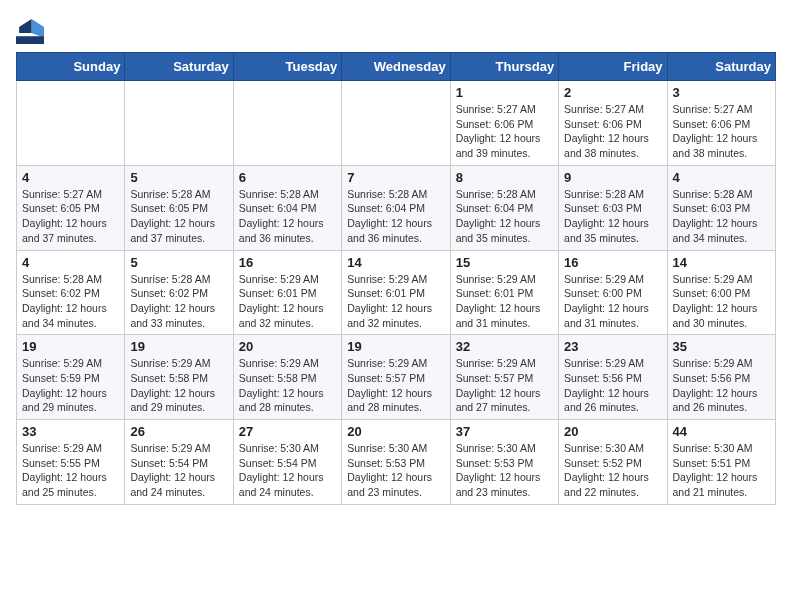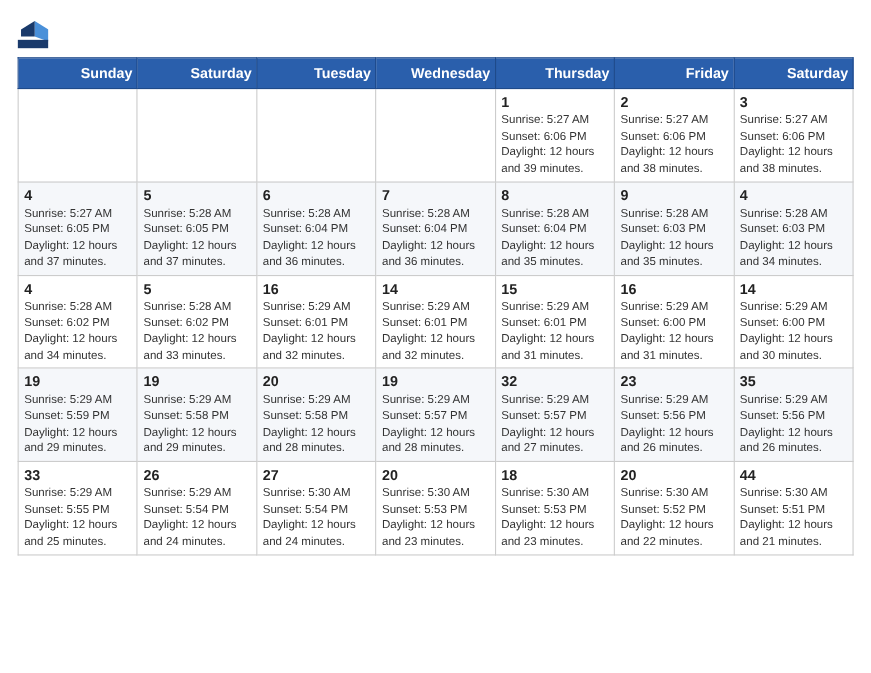--- a/index.html
+++ b/index.html
@@ -328,21 +328,21 @@
 and 24 minutes.</div>
         </td>
         <td>
           <span class="day-number">20</span>
           <div class="day-info" style="white-space: pre-line;">Sunrise: 5:30 AM
 Sunset: 5:53 PM
 Daylight: 12 hours
 and 23 minutes.</div>
         </td>
         <td>
-          <span class="day-number">18</span>
+          <span class="day-number">37</span>
           <div class="day-info" style="white-space: pre-line;">Sunrise: 5:30 AM
 Sunset: 5:53 PM
 Daylight: 12 hours
 and 23 minutes.</div>
         </td>
         <td>
           <span class="day-number">20</span>
           <div class="day-info" style="white-space: pre-line;">Sunrise: 5:30 AM
 Sunset: 5:52 PM
 Daylight: 12 hours

